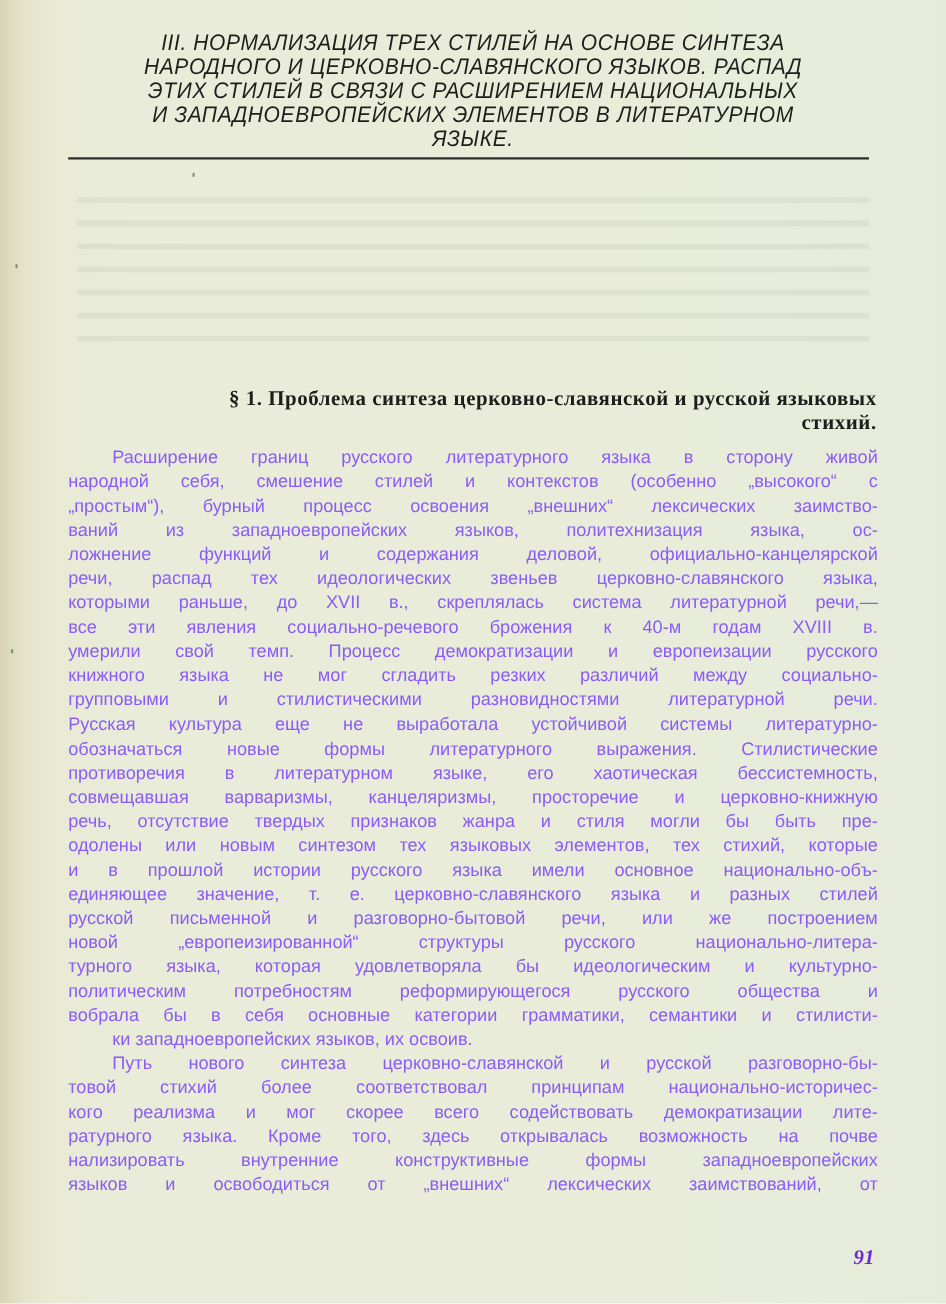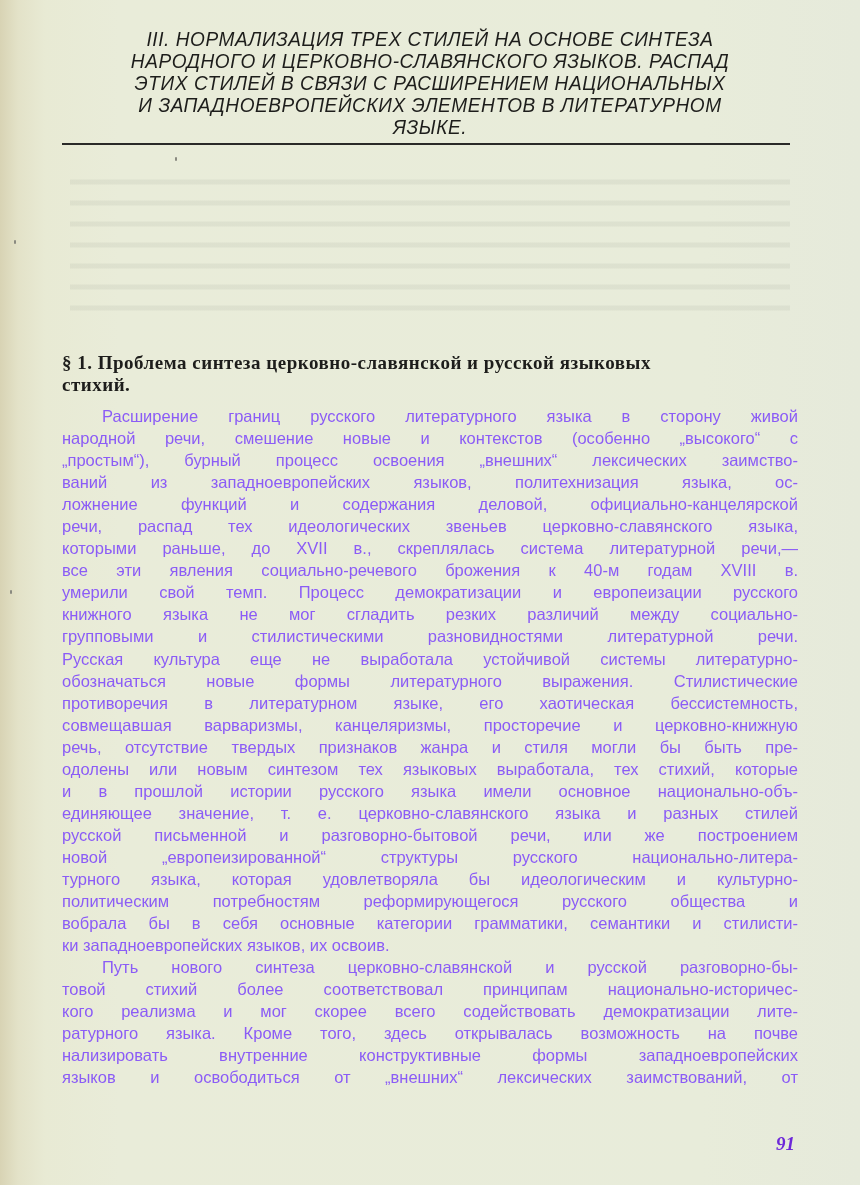--- a/index.html
+++ b/index.html
@@ -51,21 +51,21 @@
       width: 720px;
       height: 150px;
       background: repeating-linear-gradient(to bottom, rgba(160,165,150,0.0) 0px, rgba(160,165,150,0.0) 9px, rgba(170,175,160,0.18) 10px, rgba(170,175,160,0.18) 14px, rgba(160,165,150,0.0) 15px, rgba(160,165,150,0.0) 21px);
       pointer-events: none;
     }
     .section-heading {
       position: absolute;
       left: 62px;
       top: 352px;
       width: 735px;
-      text-align: left;
+      text-align: right;
       font-family: "Liberation Serif", serif;
       font-weight: bold;
       font-size: 19px;
       line-height: 22px;
       letter-spacing: 0.5px;
       color: #1d1d1b;
     }
     .section-heading .line { display: block; white-space: nowrap; }
     .body-text {
       position: absolute;
@@ -78,21 +78,21 @@
       color: #8b5cf6;
     }
     .body-text .line {
       display: block;
       white-space: nowrap;
       text-align: justify;
       text-align-last: justify;
       height: 22.05px;
     }
     .body-text .line.indent { padding-left: 40px; }
-    .body-text .line.last { text-align-last: left; }
+    .body-text .line.last { text-align-last: left; margin-left: 40px; }
     .page-number {
       position: absolute;
       left: 776px;
       top: 1133px;
       font-family: "Liberation Serif", serif;
       font-style: italic;
       font-weight: bold;
       font-size: 19px;
       color: #6d28d9;
     }
@@ -123,36 +123,36 @@
   <div class="speck" style="left:14px; top:240px;"></div>
   <div class="speck" style="left:10px; top:590px;"></div>
 
   <div class="section-heading">
     <span class="line">§ 1. Проблема синтеза церковно-славянской и русской языковых</span>
     <span class="line">стихий.</span>
   </div>
 
   <div class="body-text">
     <span class="line indent">Расширение границ русского литературного языка в сторону живой</span>
-    <span class="line">народной речи, смешение новые и контекстов (особенно „высокого“ с</span>
+    <span class="line">народной себя, смешение стилей и контекстов (особенно „высокого“ с</span>
     <span class="line">„простым“), бурный процесс освоения „внешних“ лексических заимство-</span>
     <span class="line">ваний из западноевропейских языков, политехнизация языка, ос-</span>
     <span class="line">ложнение функций и содержания деловой, официально-канцелярской</span>
     <span class="line">речи, распад тех идеологических звеньев церковно-славянского языка,</span>
     <span class="line">которыми раньше, до XVII в., скреплялась система литературной речи,—</span>
     <span class="line">все эти явления социально-речевого брожения к 40-м годам XVIII в.</span>
     <span class="line">умерили свой темп. Процесс демократизации и европеизации русского</span>
     <span class="line">книжного языка не мог сгладить резких различий между социально-</span>
     <span class="line">групповыми и стилистическими разновидностями литературной речи.</span>
     <span class="line">Русская культура еще не выработала устойчивой системы литературно-</span>
     <span class="line">обозначаться новые формы литературного выражения. Стилистические</span>
     <span class="line">противоречия в литературном языке, его хаотическая бессистемность,</span>
     <span class="line">совмещавшая варваризмы, канцеляризмы, просторечие и церковно-книжную</span>
     <span class="line">речь, отсутствие твердых признаков жанра и стиля могли бы быть пре-</span>
-    <span class="line">одолены или новым синтезом тех языковых выработала, тех стихий, которые</span>
+    <span class="line">одолены или новым синтезом тех языковых элементов, тех стихий, которые</span>
     <span class="line">и в прошлой истории русского языка имели основное национально-объ-</span>
     <span class="line">единяющее значение, т. е. церковно-славянского языка и разных стилей</span>
     <span class="line">русской письменной и разговорно-бытовой речи, или же построением</span>
     <span class="line">новой „европеизированной“ структуры русского национально-литера-</span>
     <span class="line">турного языка, которая удовлетворяла бы идеологическим и культурно-</span>
     <span class="line">политическим потребностям реформирующегося русского общества и</span>
     <span class="line">вобрала бы в себя основные категории грамматики, семантики и стилисти-</span>
     <span class="line last">ки западноевропейских языков, их освоив.</span>
     <span class="line indent">Путь нового синтеза церковно-славянской и русской разговорно-бы-</span>
     <span class="line">товой стихий более соответствовал принципам национально-историчес-</span>

